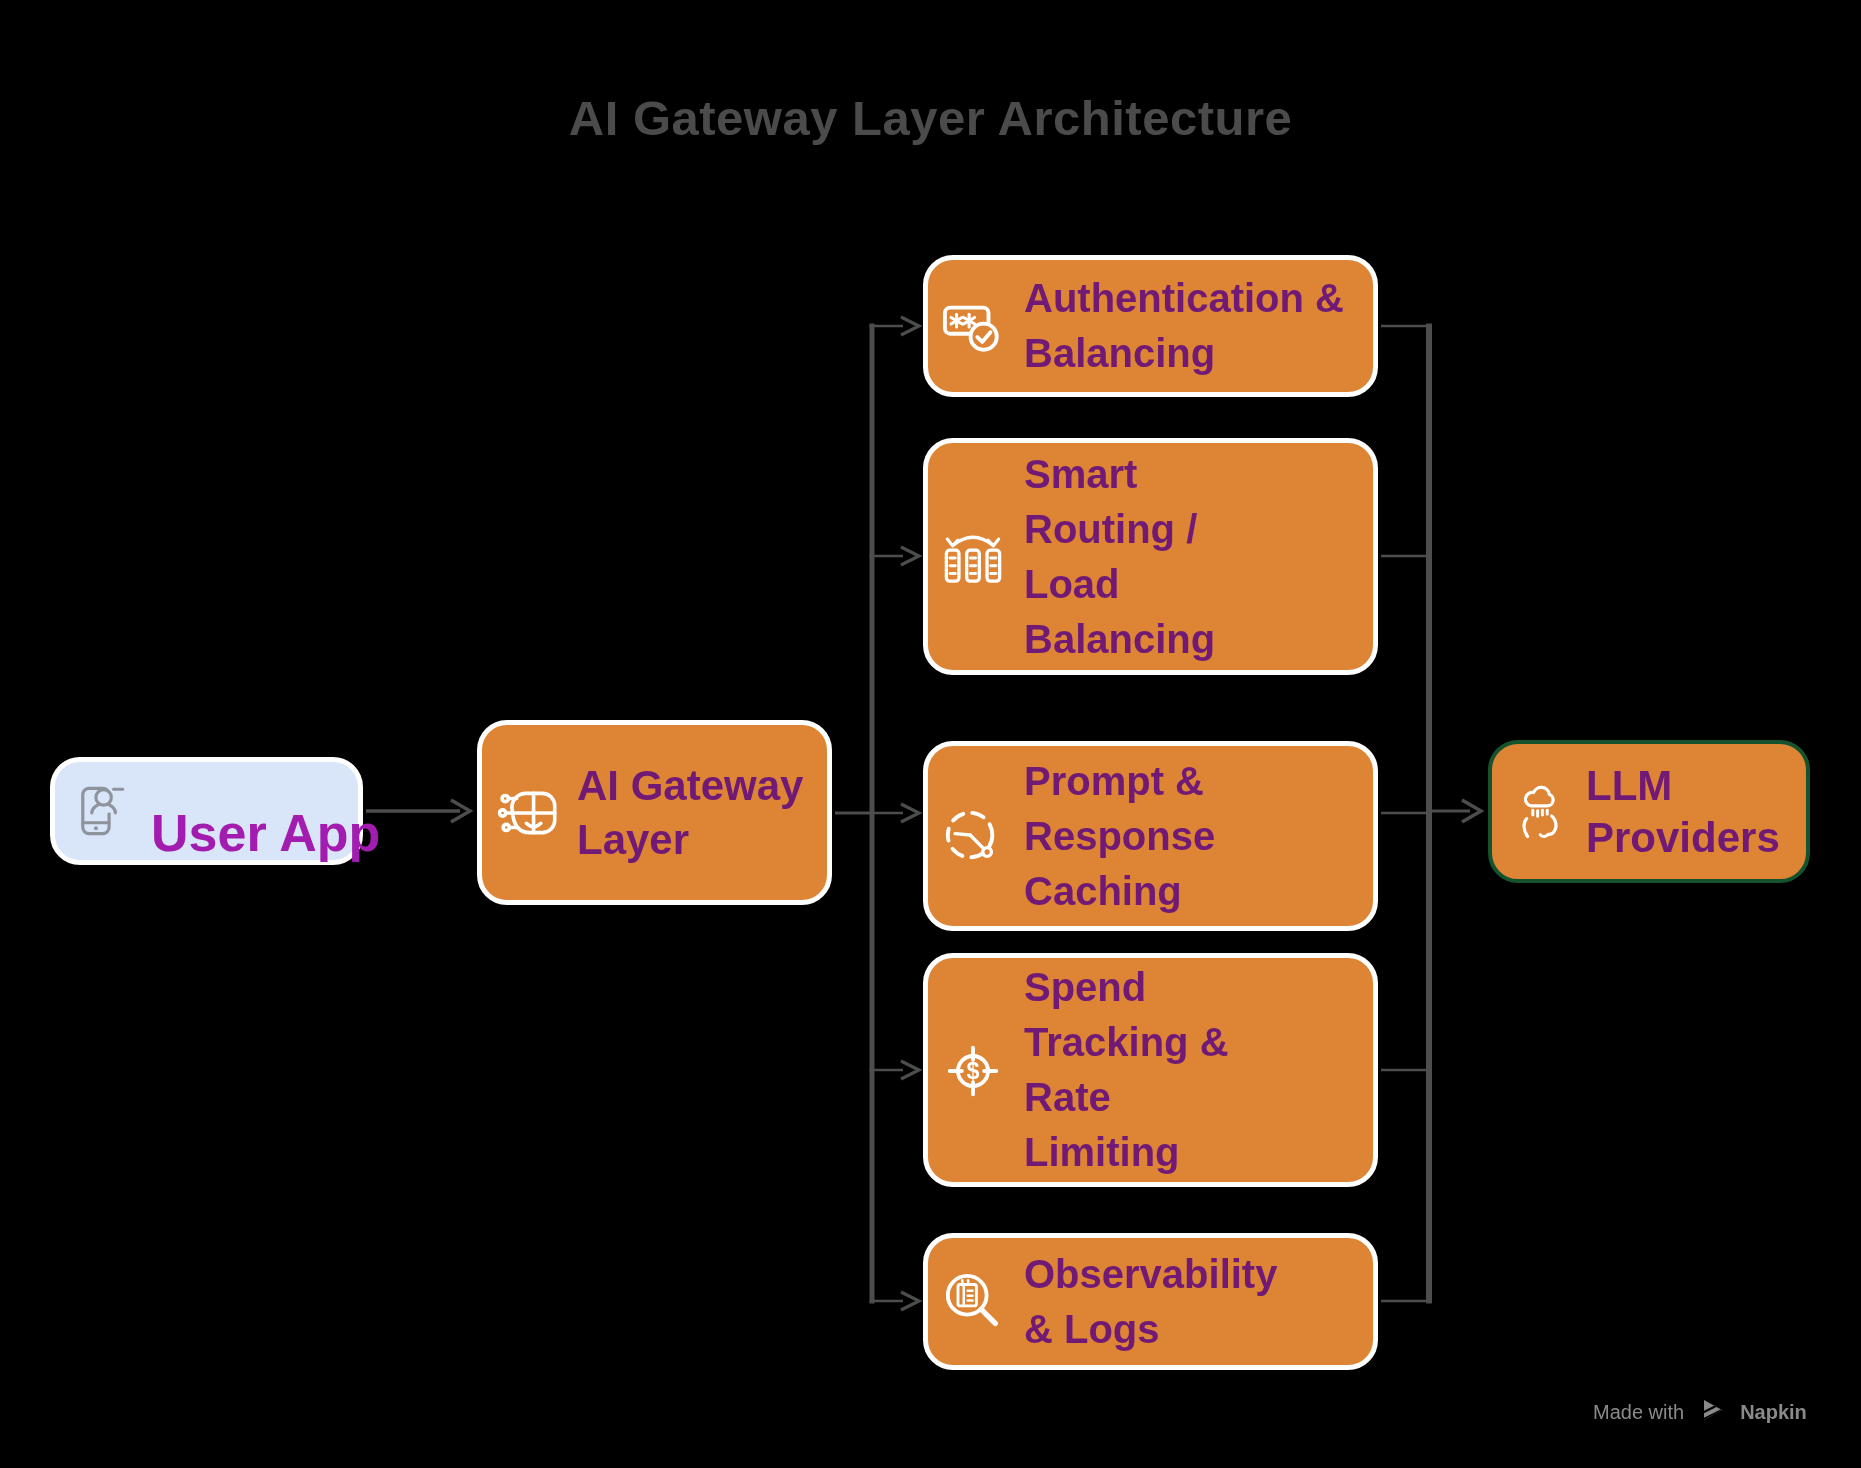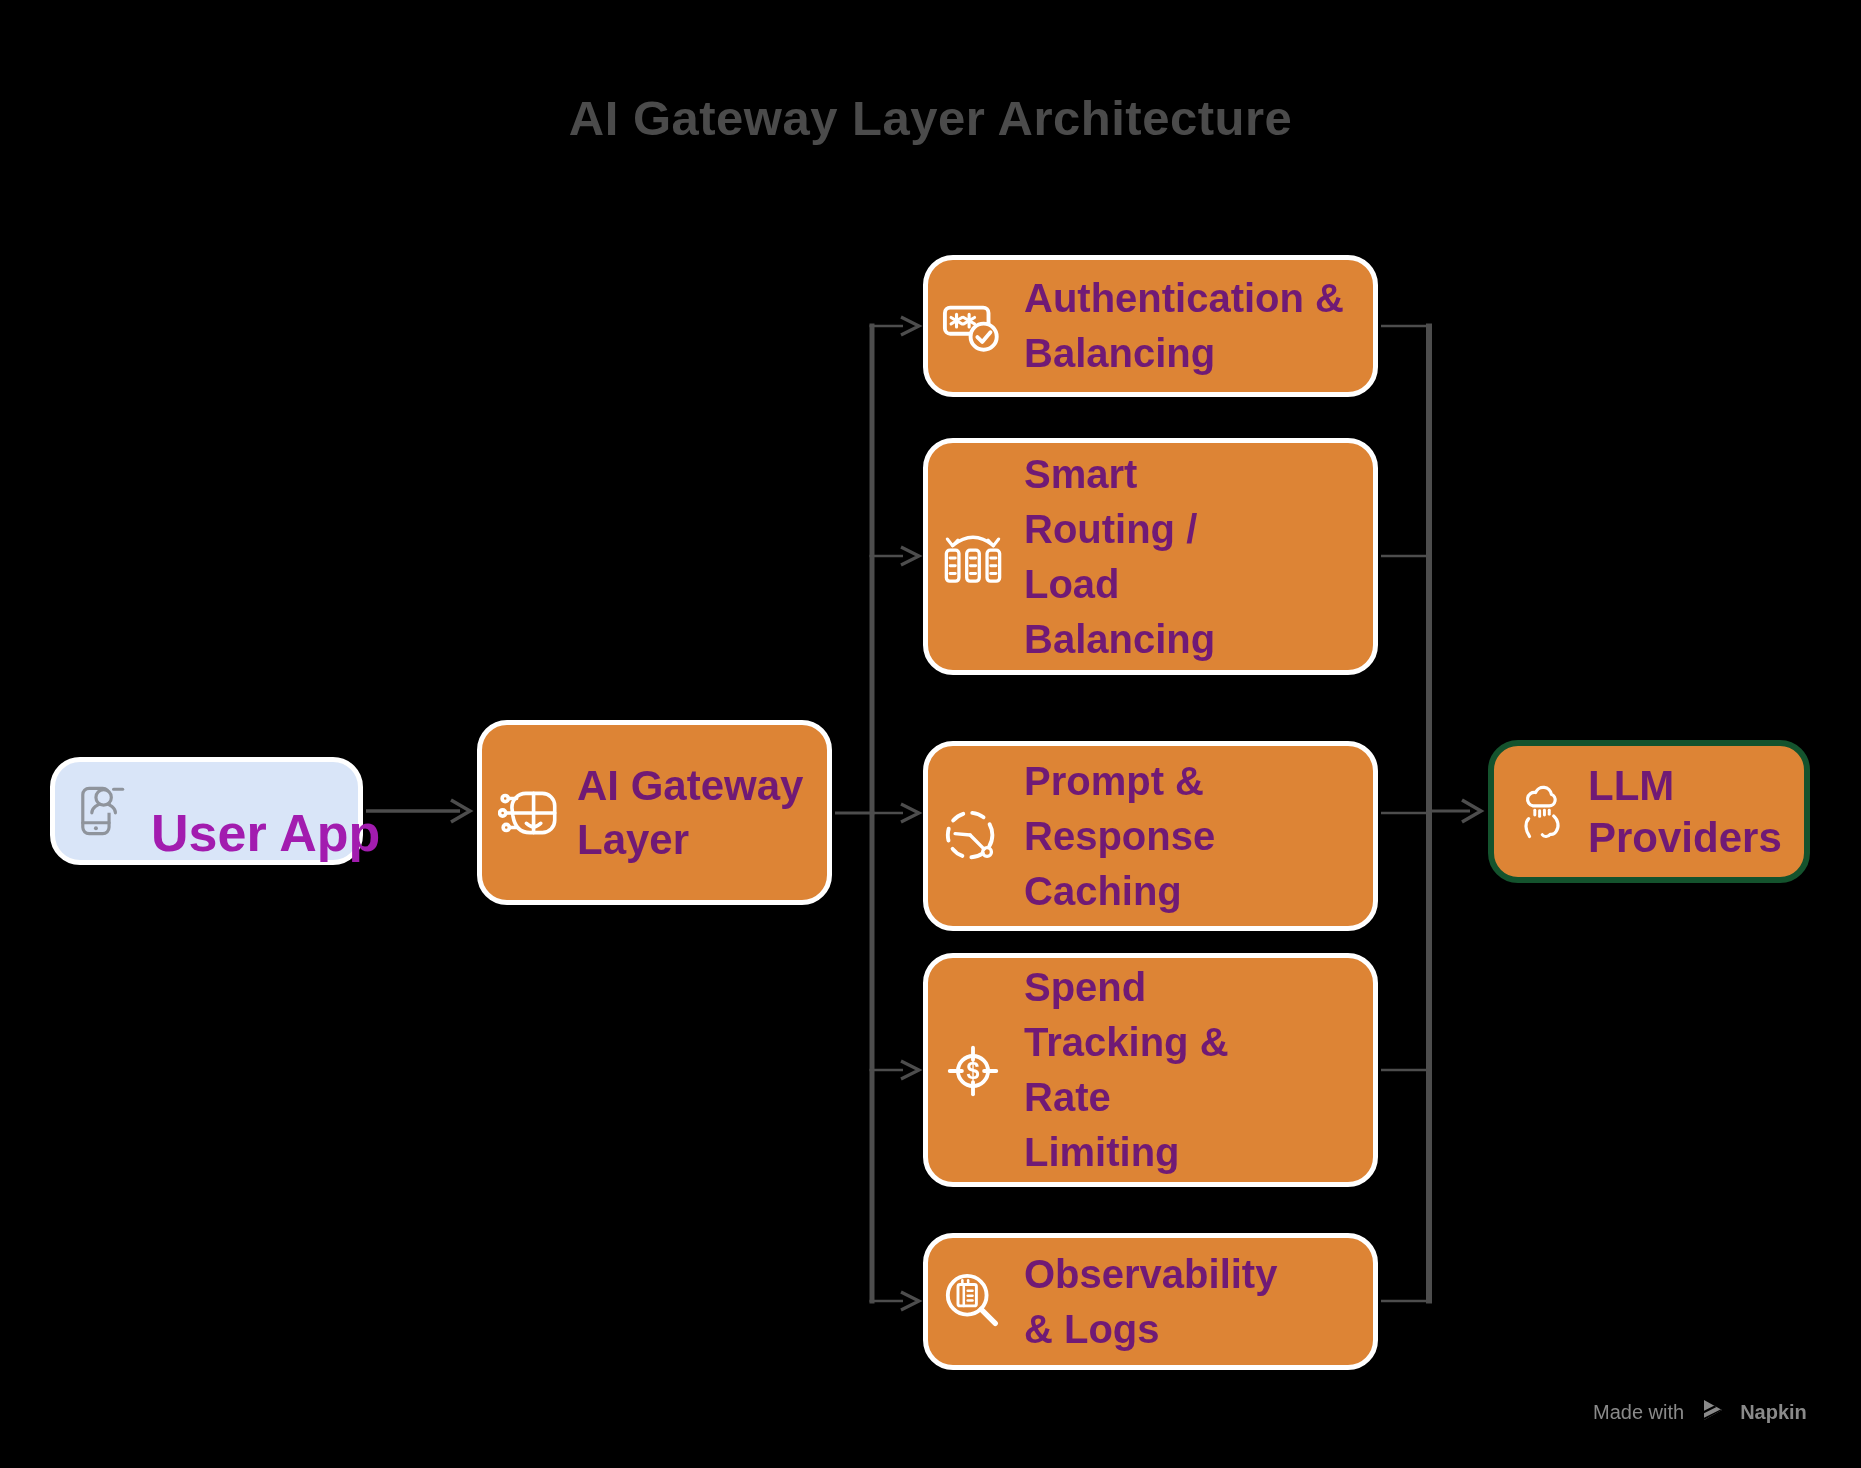--- a/index.html
+++ b/index.html
@@ -21,21 +21,21 @@
   .node .label { font-weight:bold; color:#701a75; white-space:nowrap; }
   .feature { background:#DD8435; border:5px solid #ffffff; padding-left:14px; }
   .feature .label { font-size:40px; line-height:55px; }
   .feature .icon { width:62px; height:62px; margin-right:20px; }
   .user { background:#D9E5F8; border:5px solid #ffffff; padding-left:16px; }
   .user .label { color:#a21caf; font-size:52px;margin-top:44px; }
   .user .icon { width:58px; height:58px; margin-right:22px; }
   .gateway { background:#DD8435; border:5px solid #ffffff; padding-left:16px; }
   .gateway .label { font-size:42px; line-height:54px; }
   .gateway .icon { width:66px; height:66px; margin-right:13px; }
-  .llm { background:#DD8435; border:6px solid #14532d; padding-left:22px; }
+  .llm { background:#DD8435; border:4px solid #14532d; padding-left:22px; }
   .llm .label { font-size:42px; line-height:52px; }
   .llm .icon { width:56px; height:56px; margin-right:16px; }
   .footer {
     position:absolute; left:1593px; top:1398px; height:28px;
     display:flex; align-items:center; gap:16px; color:#8A8A8A;
   }
   .footer .made-with { font-size:20px; font-weight:500; }
   .footer .brand { font-size:20px; font-weight:600; }
 </style>
 </head>

